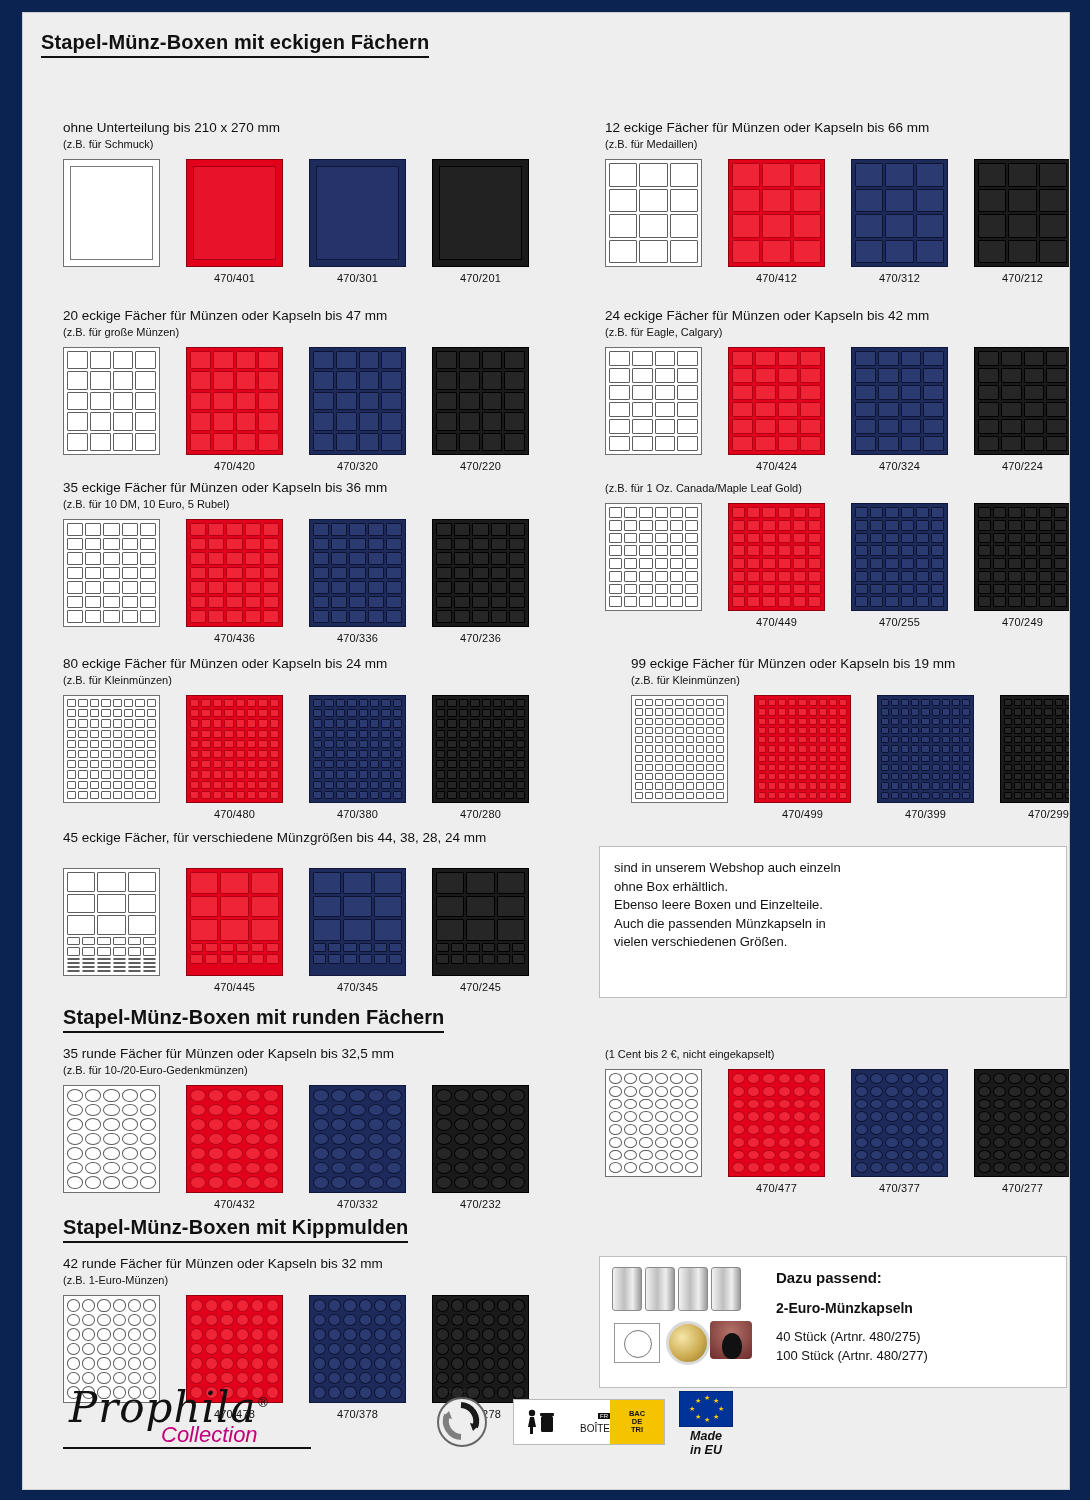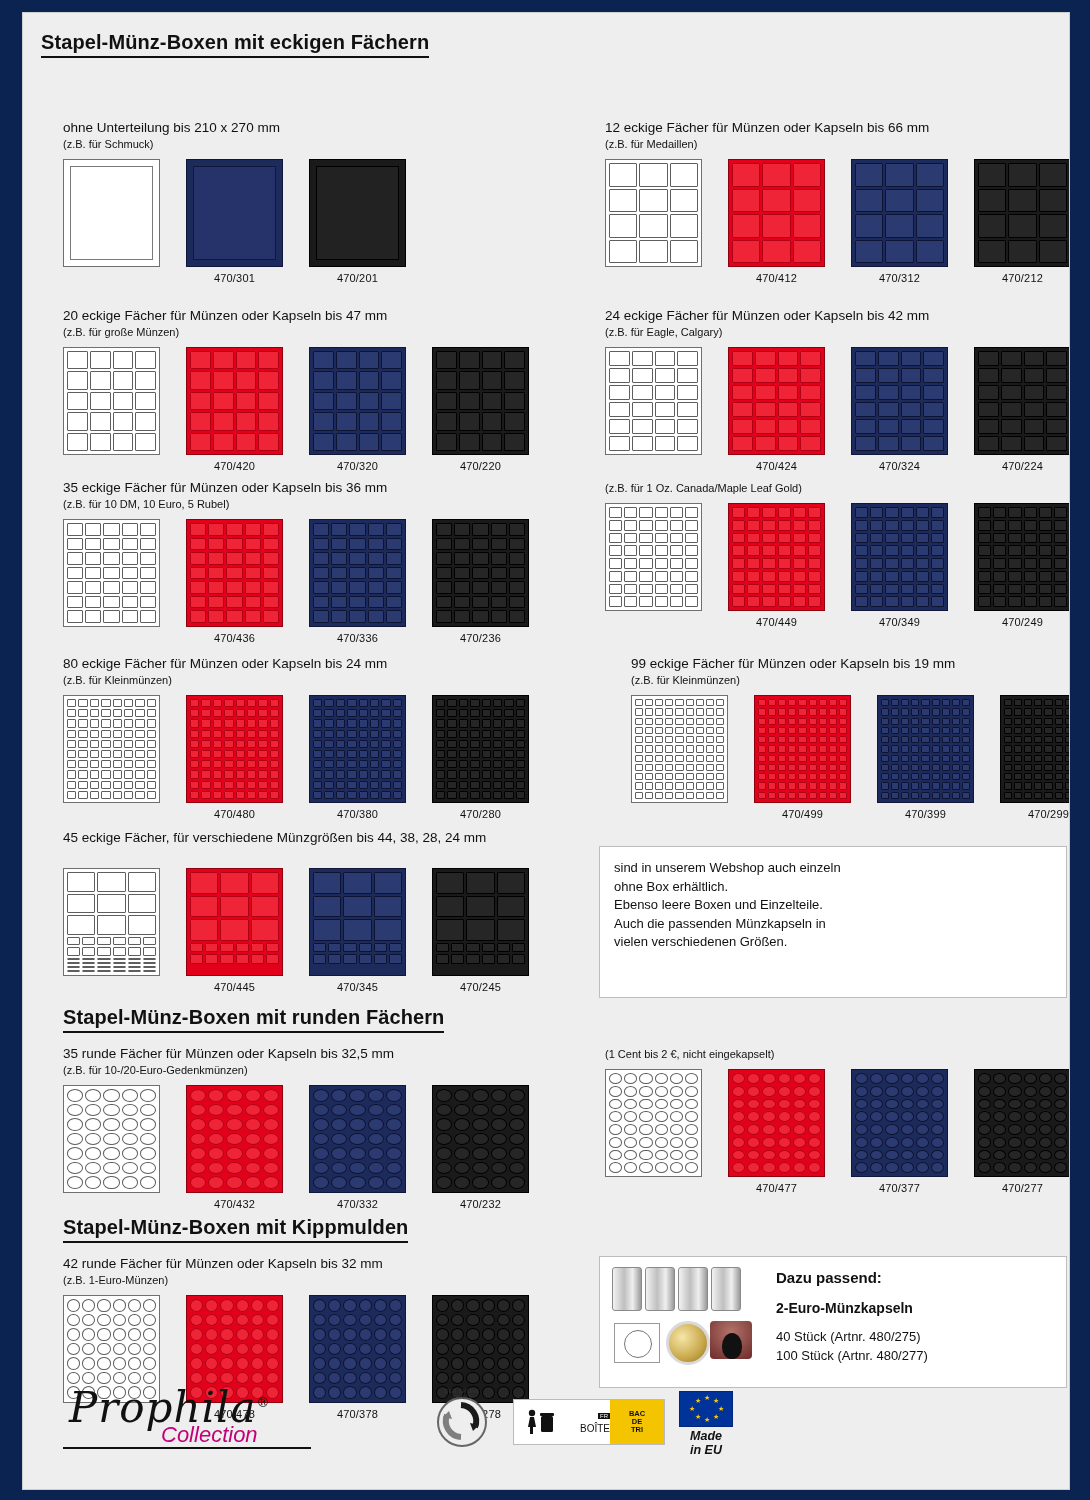--- a/index.html
+++ b/index.html
@@ -116,20 +116,26 @@
       <div class="g-title">ohne Unterteilung bis 210 x 270 mm</div>
       <div class="g-sub">(z.B. für Schmuck)</div>
       <div class="tiles">
         <div class="tile">
           <div class="swatch white">
               <div class="plainbox"></div>
             </div>
           <div class="code empty"></div>
         </div>
         <div class="tile">
+          <div class="swatch red">
+              <div class="plainbox"></div>
+            </div>
+          <div class="code">470/401</div>
+        </div>
+        <div class="tile">
           <div class="swatch blue">
               <div class="plainbox"></div>
             </div>
           <div class="code">470/301</div>
         </div>
         <div class="tile">
           <div class="swatch black">
               <div class="plainbox"></div>
             </div>
           <div class="code">470/201</div>
@@ -800,21 +806,21 @@
                 <div class="cell"></div>
                 <div class="cell"></div>
                 <div class="cell"></div>
                 <div class="cell"></div>
                 <div class="cell"></div>
                 <div class="cell"></div>
                 <div class="cell"></div>
                 <div class="cell"></div>
               </div>
             </div>
-          <div class="code">470/349</div>
+          <div class="code">470/255</div>
         </div>
         <div class="tile">
           <div class="swatch black">
               <div class="cells" style="grid-template-columns: repeat(6, 1fr); grid-template-rows: repeat(8, 1fr);">
                 <div class="cell"></div>
                 <div class="cell"></div>
                 <div class="cell"></div>
                 <div class="cell"></div>
                 <div class="cell"></div>
                 <div class="cell"></div>

